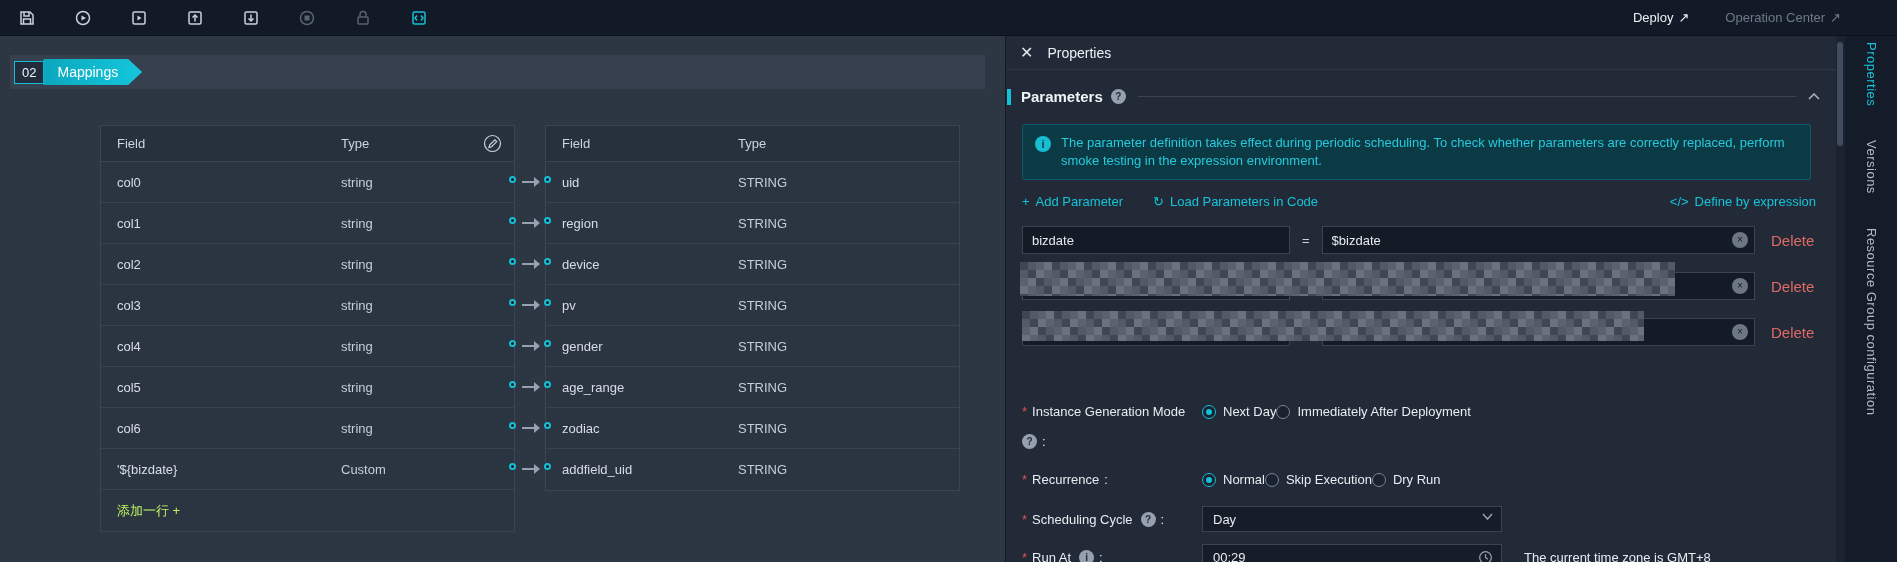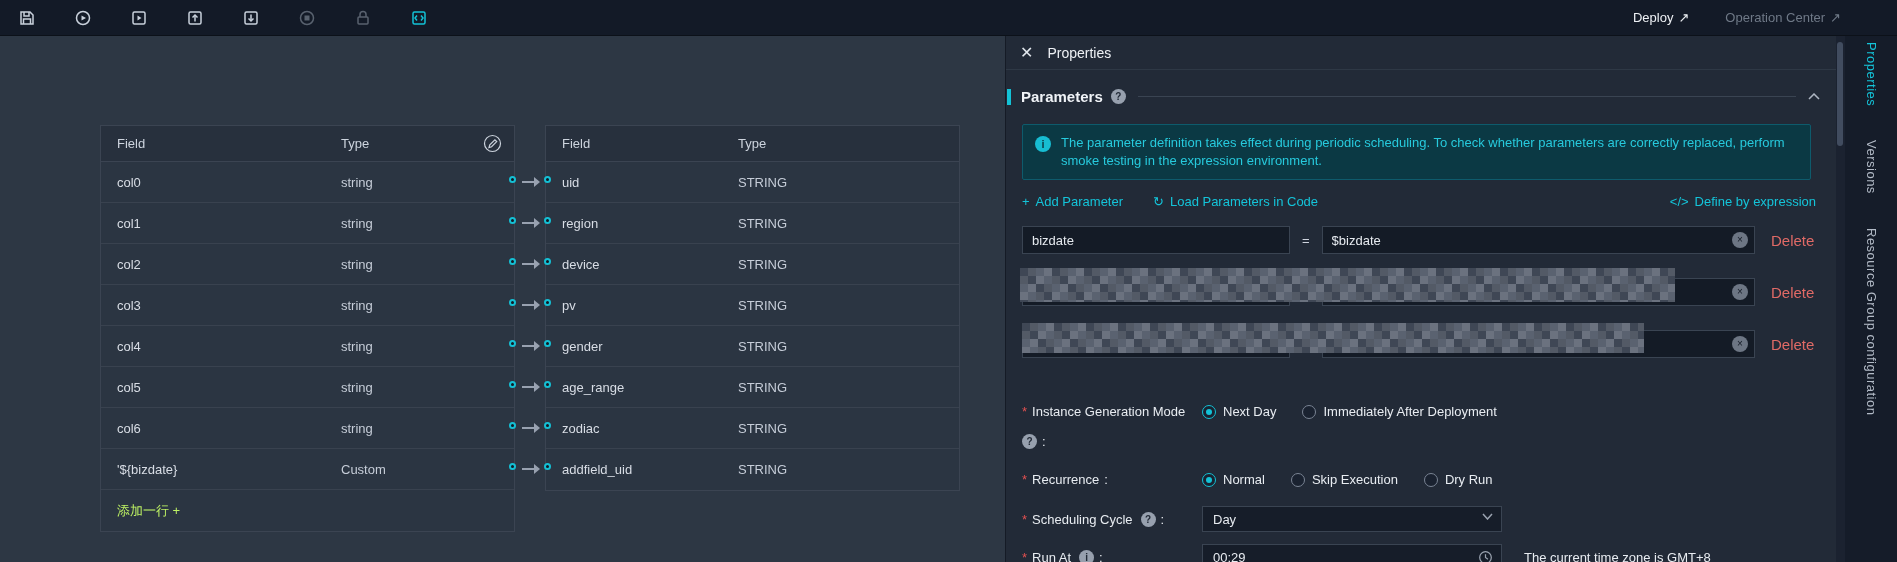--- a/index.html
+++ b/index.html
@@ -76,21 +76,21 @@
     background:#17bdd2; color:#0b3944; font-size:11px; font-weight:bold; font-style:normal;
     display:flex; align-items:center; justify-content:center; }
 
   .plinks { position:absolute; left:16px; top:158px; right:20px; display:flex; align-items:center;
     gap:30px; font-size:13px; }
   .plink { color:#14c4d9; display:flex; gap:6px; align-items:center; cursor:pointer; }
   .plink.right { margin-left:auto; }
   .plink .gly { font-size:13px; }
 
   .prows { position:absolute; left:16px; top:184px; width:791px; }
-  .prow { display:flex; align-items:center; height:40px; margin-bottom:12px; position:relative; }
+  .prow { display:flex; align-items:center; height:40px; margin-bottom:6px; position:relative; }
   .pname { width:268px; height:28px; background:#141b26; border:1px solid #3a4452; color:#e6eaef;
     font-size:13px; padding:0 9px; outline:none; }
   .eq { margin:0 12px; color:#cfd5de; font-size:13px; }
   .pvalwrap { flex:1; position:relative; height:28px; }
   .pval { width:100%; height:28px; background:#141b26; border:1px solid #3a4452; color:#e6eaef;
     font-size:13px; padding:0 30px 0 9px; outline:none; }
   .clear { position:absolute; right:7px; top:6px; width:16px; height:16px; border-radius:50%;
     background:#6d7684; color:#141b26; font-size:10px; line-height:16px; text-align:center;
     cursor:pointer; z-index:3; }
   .del { margin-left:16px; width:42px; color:#e06a66; font-size:15px; cursor:pointer; }
@@ -99,21 +99,21 @@
       repeating-conic-gradient(rgba(255,255,255,0.10) 0% 25%, rgba(0,0,0,0) 0% 50%),
       repeating-conic-gradient(#5a6270 0% 25%, #3f4755 0% 50%);
     background-size:16px 16px, 32px 32px; }
   .mos-a { left:-2px; top:-4px; width:655px; height:34px; }
   .mos-b { left:0; top:-1px; width:622px; height:30px; }
 
   .formrow { position:absolute; left:16px; right:20px; display:flex; align-items:center;
     color:#e8ecf1; font-size:13px; }
   .flabel { width:180px; display:flex; align-items:center; gap:5px; flex:none; }
   .req { color:#e25050; }
-  .radios { display:flex; align-items:center; gap:26px; }
+  .radios { display:flex; align-items:center; }
   .radio { display:flex; align-items:center; gap:7px; cursor:pointer; }
   .rdot { width:14px; height:14px; border:1px solid #7a8494; border-radius:50%; position:relative;
     background:#1a2230; flex:none; }
   .rdot.sel { border-color:#13c2d6; }
   .rdot.sel::after { content:""; position:absolute; inset:3px; background:#13c2d6; border-radius:50%; }
   .selbox { width:300px; height:26px; background:#161d29; border:1px solid #3a4452; color:#e6eaef;
     display:flex; align-items:center; padding:0 10px; position:relative; cursor:pointer; flex:none; }
   .boxicon { position:absolute; right:8px; top:6px; display:flex; }
   .tznote { margin-left:22px; color:#e8ecf1; }
 
@@ -190,20 +190,26 @@
         <span>↗</span>
       </span>
       <span class="tlink dim">
         <span>Operation Center</span>
         <span>↗</span>
       </span>
     </div>
   </div>
 
   <div class="workspace">
+    <div class="strip">
+      <div class="badge">
+        <span class="badge-num">02</span>
+        <span class="badge-arrow">Mappings</span>
+      </div>
+    </div>
 
     <div class="table left">
       <div class="thead">
         <span class="th-f">Field</span>
         <span class="th-t">Type</span>
         <span class="edit-ic">
           <svg width="19" height="19" viewBox="0 0 19 19" fill="none" stroke="currentColor" stroke-width="1.2">
             <circle cx="9.5" cy="9.5" r="8"></circle>
               <path d="M6 13.5l.8-2.6 5.1-5.1 1.8 1.8-5.1 5.1z"></path>
           </svg>

